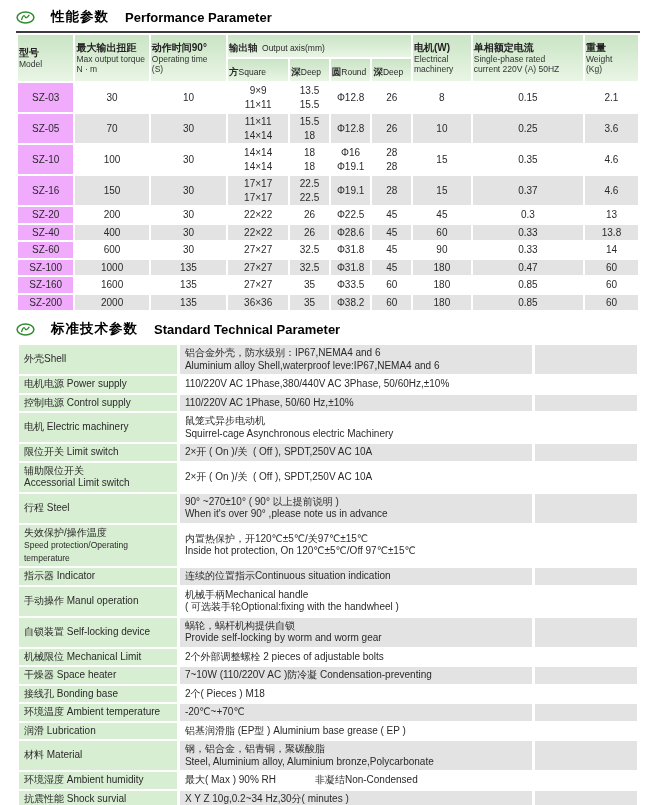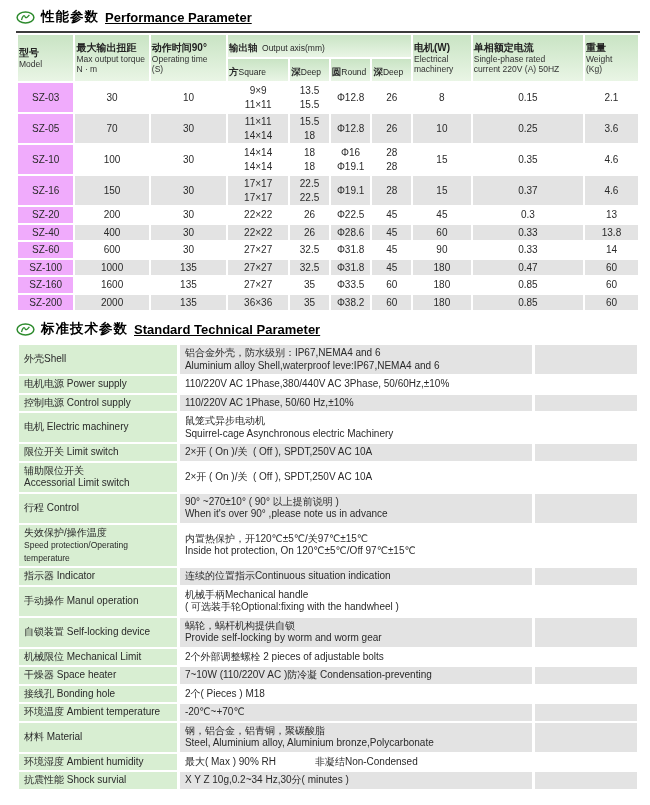--- a/index.html
+++ b/index.html
@@ -1,23 +1,23 @@
 <!DOCTYPE html>
 <html><head>
 <meta charset="utf-8">
 <style>
   html,body{margin:0;padding:0;}
   body{
     width:650px;height:805px;overflow:hidden;background:#ffffff;
     font-family:"Liberation Sans","DejaVu Sans",sans-serif;color:#2a2a2a;
   }
   .page{padding:5px 10px 0 16px;}
-  .section-title{display:flex;align-items:center;gap:6px;margin:3px 0 5px 0;}
+  .section-title{display:flex;align-items:center;gap:16px;margin:3px 0 5px 0;}
   .section-title .t-zh{font-size:13.5px;font-weight:bold;color:#000;letter-spacing:1px;}
-  .section-title .t-en{font-size:13px;font-weight:bold;color:#000;text-decoration:underline;}
+  .section-title .t-en{font-size:13px;font-weight:bold;color:#000;}
   .logo{display:inline-flex;align-items:center;}
 
   
   table.perf{
     width:624px;border-collapse:separate;border-spacing:2px;
     table-layout:fixed;border-top:2px solid #3c3c3c;margin-bottom:8px;
   }
   table.perf th{
     background:linear-gradient(#c9e4c4,#e9f5e5);
     text-align:left;vertical-align:middle;padding:2px 1px;font-weight:normal;
@@ -528,21 +528,21 @@
             <div class="line">辅助限位开关</div>
             <div class="line">Accessorial Limit switch</div>
           </td>
           <td class="cell-white">
             <div class="line val-line">2×开 ( On )/关  ( Off ), SPDT,250V AC 10A</div>
           </td>
           <td class="cell-white"></td>
         </tr>
         <tr>
           <td class="cell-label">
-            <div class="line">行程 Control</div>
+            <div class="line">行程 Steel</div>
           </td>
           <td class="cell-gray">
             <div class="line val-line">90° ~270±10° ( 90° 以上提前说明 )</div>
             <div class="line val-line">When it's over 90° ,please note us in advance</div>
           </td>
           <td class="cell-gray"></td>
         </tr>
         <tr>
           <td class="cell-label">
             <div class="line">失效保护/操作温度</div>
@@ -596,35 +596,44 @@
           <td class="cell-label">
             <div class="line">干燥器 Space heater</div>
           </td>
           <td class="cell-gray">
             <div class="line val-line">7~10W (110/220V AC )防冷凝 Condensation-preventing</div>
           </td>
           <td class="cell-gray"></td>
         </tr>
         <tr>
           <td class="cell-label">
-            <div class="line">接线孔 Bonding hole</div>
+            <div class="line">接线孔 Bonding base</div>
           </td>
           <td class="cell-white">
             <div class="line val-line">2个( Pieces ) M18</div>
           </td>
           <td class="cell-white"></td>
         </tr>
         <tr>
           <td class="cell-label">
             <div class="line">环境温度 Ambient temperature</div>
           </td>
           <td class="cell-gray">
             <div class="line val-line">-20℃~+70℃</div>
           </td>
           <td class="cell-gray"></td>
+        </tr>
+        <tr>
+          <td class="cell-label">
+            <div class="line">润滑 Lubrication</div>
+          </td>
+          <td class="cell-white">
+            <div class="line val-line">铝基润滑脂 (EP型 ) Aluminium base grease ( EP )</div>
+          </td>
+          <td class="cell-white"></td>
         </tr>
         <tr>
           <td class="cell-label">
             <div class="line">材料 Material</div>
           </td>
           <td class="cell-gray">
             <div class="line val-line">钢，铝合金，铝青铜，聚碳酸脂</div>
             <div class="line val-line">Steel, Aluminium alloy, Aluminium bronze,Polycarbonate</div>
           </td>
           <td class="cell-gray"></td>

